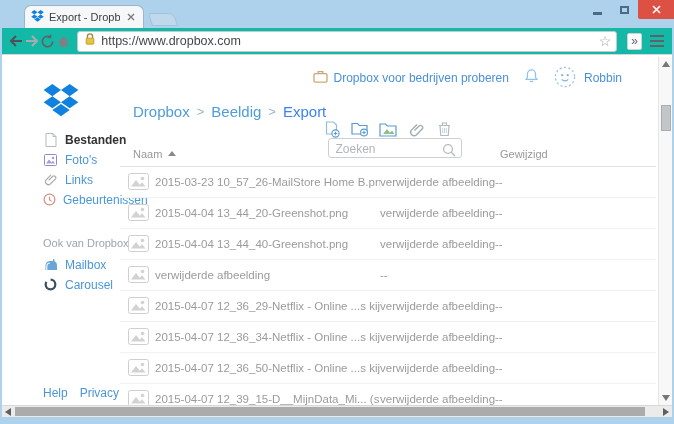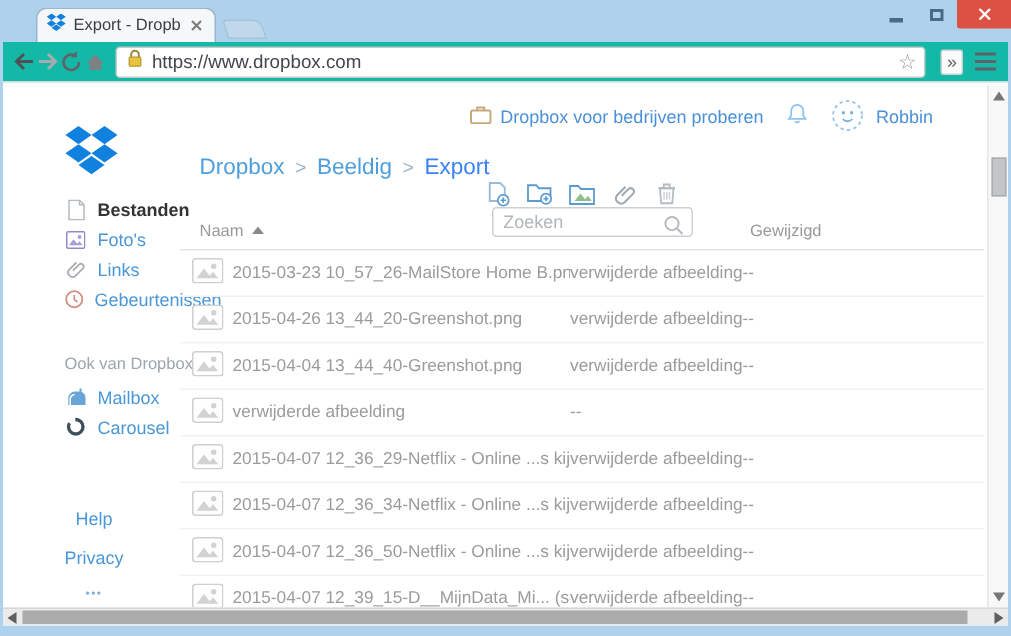--- a/index.html
+++ b/index.html
@@ -39,21 +39,21 @@
   .page { position:absolute; top:27px; left:0; right:0; height:350px; background:#fff; overflow:hidden; }
 
   
   .sidebar { position:absolute; left:0; top:0; bottom:0; width:118px; padding-left:13px;margin-left:28px; }
   .db-logo { position:absolute; left:13px; top:29px; }
   .side-nav { position:absolute; left:13px; top:75px; width:100px; }
   .side-item { display:flex; align-items:center; gap:7px; height:19px; margin-bottom:1px; font-size:12px; color:#4a97d8; cursor:pointer; }
   .side-item.active .side-label { color:#333; font-weight:bold; }
   .side-icon { width:15px; display:flex; justify-content:center; }
   .side-section { margin-top:24px; margin-bottom:3px; font-size:11px; font-weight:normal; color:#9aa5ad; height:19px; display:flex; align-items:center; }
-  .side-footer { position:absolute; left:13px; bottom:5px; display:flex; gap:12px; align-items:center; font-size:12px; color:#4a97d8;flex-direction:column; }
+  .side-footer { position:absolute; left:13px; bottom:5px; display:flex; gap:12px; align-items:center; font-size:12px; color:#4a97d8; }
   .side-footer .dots { font-size:8px; letter-spacing:1px; color:#7fb0dd; }
 
   
   .main { position:absolute; left:118px; top:0; right:16px; }
   .topbar { height:34px; display:flex; justify-content:flex-end; align-items:center; gap:15px; padding:12px 34px 0 0; }
   .biz { display:flex; align-items:center; gap:6px; font-size:12px; color:#4a90d9; }
   .user { display:flex; align-items:center; gap:8px; font-size:12px; color:#4a90d9; }
   .actionbar { display:flex; align-items:center; padding:14px 0 0 13px; height:44px;flex-direction:column; }
   .breadcrumb { display:flex; align-items:center; gap:7px; font-size:15px; margin-right:auto; }
   .crumb { color:#4e9ddc; cursor:pointer; }
@@ -358,21 +358,21 @@
   </div>
 
   <div class="row">
     <span class="cell icon-cell">
       <svg width="21" height="17" viewBox="0 0 21 17">
                   <rect x="0.5" y="0.5" width="20" height="16" rx="2" fill="#fefefe" stroke="#cfcfcf"></rect>
                   <circle cx="14.5" cy="5.5" r="1.8" fill="#d2d2d2"></circle>
                   <path d="M3 13.5l5-6.5 3.8 4.8 2.2-2.6 3.5 4.3z" fill="#d2d2d2"></path>
                 </svg>
     </span>
-    <span class="cell c-name">2015-04-26 13_44_20-Greenshot.png</span>
+    <span class="cell c-name">2015-04-04 13_44_20-Greenshot.png</span>
     <span class="cell c-type">verwijderde afbeelding</span>
     <span class="cell c-mod">--</span>
   </div>
 
   <div class="row">
     <span class="cell icon-cell">
       <svg width="21" height="17" viewBox="0 0 21 17">
                   <rect x="0.5" y="0.5" width="20" height="16" rx="2" fill="#fefefe" stroke="#cfcfcf"></rect>
                   <circle cx="14.5" cy="5.5" r="1.8" fill="#d2d2d2"></circle>
                   <path d="M3 13.5l5-6.5 3.8 4.8 2.2-2.6 3.5 4.3z" fill="#d2d2d2"></path>

